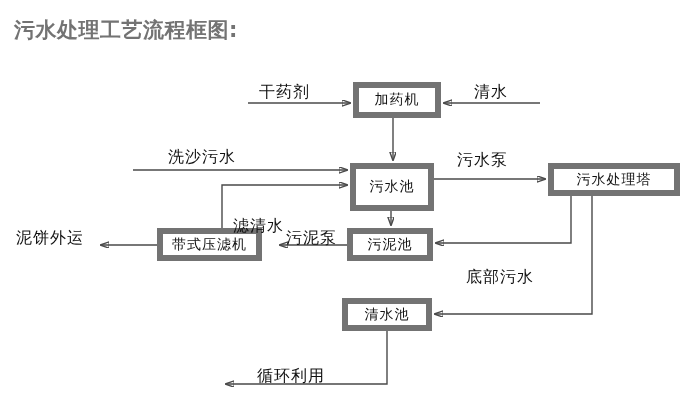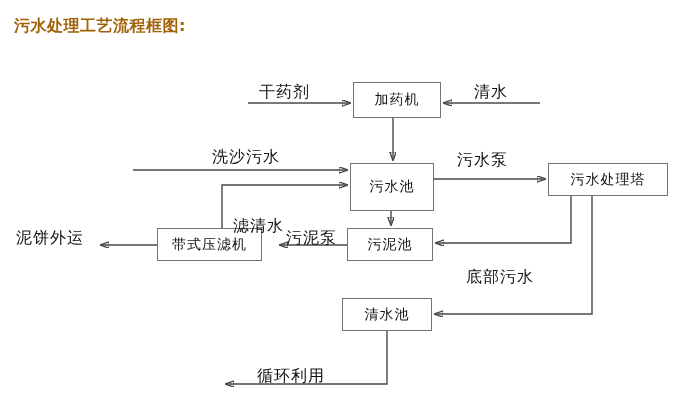--- a/index.html
+++ b/index.html
@@ -14,30 +14,30 @@
     position: relative;
     width: 700px;
     height: 420px;
     background: #ffffff;
     overflow: hidden;
   }
   #title {
     position: absolute;
     left: 14px;
     top: 16px;
-    font-size: 16px;
+    font-size: 21px;
     font-weight: bold;
-    color: #a16207;
+    color: #737373;
     letter-spacing: 0.5px;
     white-space: nowrap;
   }
   .node {
     position: absolute;
     box-sizing: border-box;
-    border: 1px solid #737373;
+    border: 6px solid #737373;
     background: #ffffff;
     display: flex;
     align-items: center;
     justify-content: center;
     font-size: 14px;
     color: #111111;
     white-space: nowrap;
     letter-spacing: 1px;
   }
   .edge-label {
@@ -108,41 +108,41 @@
   </svg>
 
   <div class="node" style="left:353px; top:82px; width:88px; height:36px;">
     <span>加药机</span>
   </div>
 
   <div class="node" style="left:350px; top:163px; width:84px; height:48px;">
     <span>污水池</span>
   </div>
 
-  <div class="node" style="left:548px; top:163px; width:120px; height:33px;">
+  <div class="node" style="left:548px; top:163px; width:132px; height:33px;">
     <span>污水处理塔</span>
   </div>
 
   <div class="node" style="left:157px; top:228px; width:105px; height:33px;">
     <span>带式压滤机</span>
   </div>
 
   <div class="node" style="left:347px; top:228px; width:86px; height:33px;">
     <span>污泥池</span>
   </div>
 
   <div class="node" style="left:342px; top:298px; width:90px; height:33px;align-items:center;">
     <span>清水池</span>
   </div>
 
   <div class="edge-label" style="left:259px; top:82px;">干药剂</div>
 
   <div class="edge-label" style="left:474px; top:82px;">清水</div>
 
-  <div class="edge-label" style="left:168px; top:147px;margin-left:44px;">洗沙污水</div>
+  <div class="edge-label" style="left:168px; top:147px;">洗沙污水</div>
 
   <div class="edge-label" style="left:457px; top:150px;">污水泵</div>
 
   <div class="edge-label" style="left:233px; top:192px;margin-top:24px;">滤清水</div>
 
   <div class="edge-label" style="left:286px; top:228px;">污泥泵</div>
 
   <div class="edge-label" style="left:466px; top:223px;margin-top:44px;">底部污水</div>
 
   <div class="edge-label" style="left:257px; top:366px;">循环利用</div>

